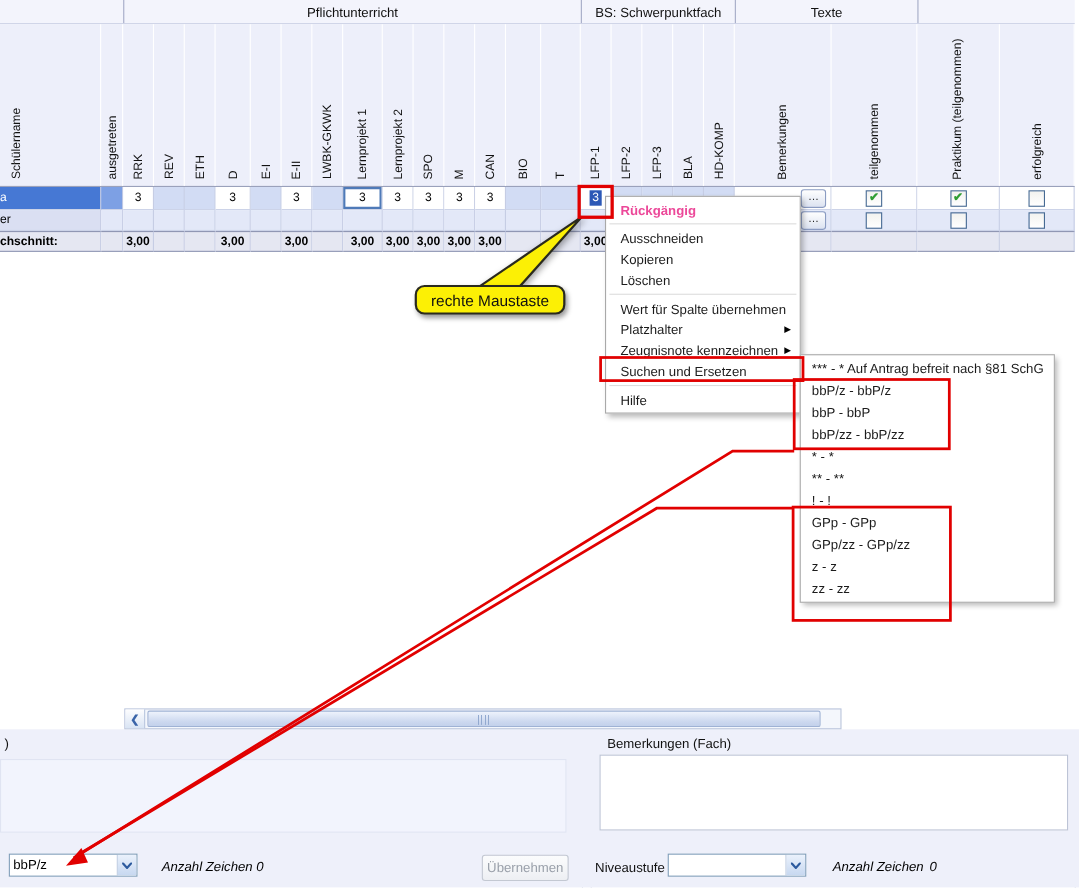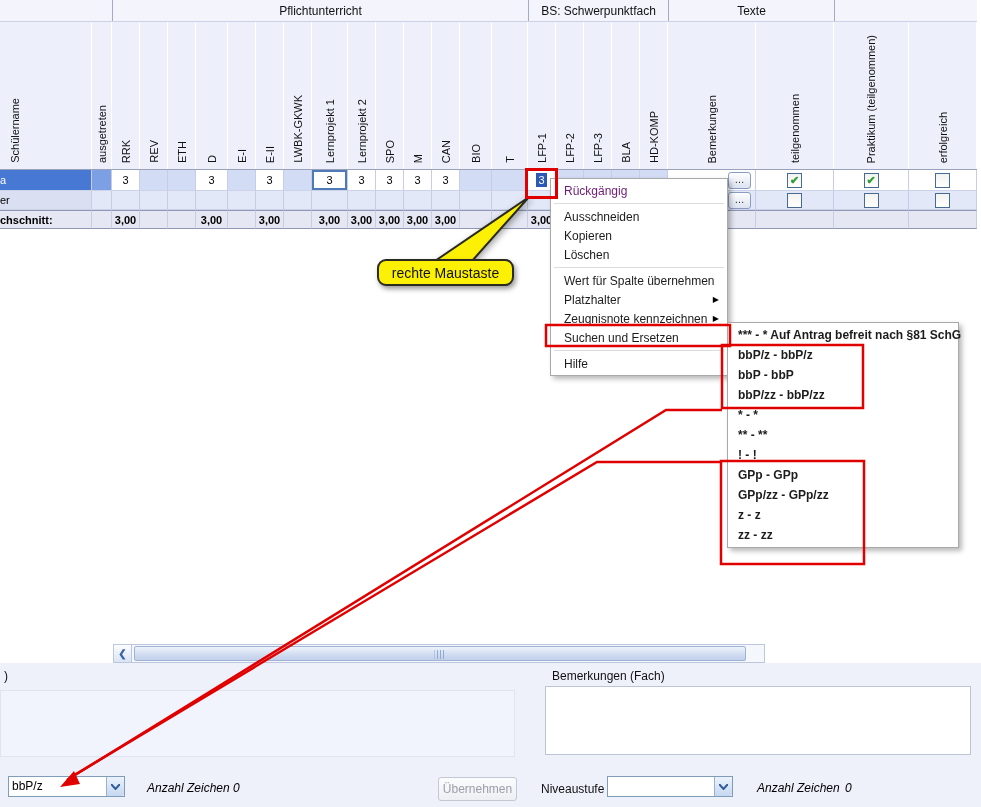--- a/index.html
+++ b/index.html
@@ -28,22 +28,22 @@
   .focus{box-shadow:inset 0 0 0 2px #4f7ab8;background:#fff;}
   .editsel{background:#2c58b6;color:#fff;padding:0 2px;line-height:14px;}
   .btn-ellipsis{width:21px;height:15px;border:1px solid #8b9cc2;border-radius:3px;background:linear-gradient(#fefefe,#dce3f1);font-size:10px;line-height:10px;color:#222;display:flex;align-items:center;justify-content:center;margin-left:auto;margin-right:4px;}
   .cb{width:13px;height:13px;border:1px solid #466a93;background:linear-gradient(#f2f2ef,#ffffff);display:flex;align-items:center;justify-content:center;font-size:11px;font-weight:bold;color:#2f9e33;line-height:11px;}
 
   
   .menu{position:absolute;background:#fff;border:1px solid #a9a9a9;box-shadow:3px 3px 5px rgba(0,0,0,.28);padding:2px 0;z-index:30;box-sizing:border-box;}
   #ctx{left:550px;top:178px;width:178px;}
   #sub{left:727px;top:322px;width:232px;}
   .mi{height:19px;display:flex;align-items:center;padding:0 8px 0 13px;font-size:12px;color:#1c1c1c;white-space:nowrap;}
-  #sub .mi{height:20px;padding-left:10px;font-weight:bold;}
-  .mi.disabled{color:#701a75;}
+  #sub .mi{height:20px;padding-left:10px;}
+  .mi.disabled{color:#ec4899;font-weight:bold;}
   .mi .arrow{margin-left:auto;font-size:8px;color:#000;}
   .msep{height:1px;background:#dcdcdc;margin:3px 3px;}
 
   
   #hscroll{position:absolute;left:113px;top:644px;width:652px;height:19px;background:#f4f7fc;border:1px solid #bcc6dc;box-sizing:border-box;z-index:5;}
   .sb-btn{position:absolute;left:0;top:0;width:18px;height:17px;background:linear-gradient(#fdfdfe,#d9e4f4);border-right:1px solid #b9c6de;color:#3a64a8;font-weight:bold;font-size:10px;display:flex;align-items:center;justify-content:center;box-sizing:border-box;}
   .sb-thumb{position:absolute;left:20px;top:1px;width:612px;height:15px;background:linear-gradient(#eef3fc,#ccd8ef 70%,#c3d1eb);border:1px solid #9fb2d4;border-radius:2px;box-sizing:border-box;}
   .sb-grip{position:absolute;left:50%;top:3px;transform:translateX(-50%);width:11px;height:9px;
     background:repeating-linear-gradient(90deg,#92a9cf 0,#92a9cf 1px,transparent 1px,transparent 3px);}
 

